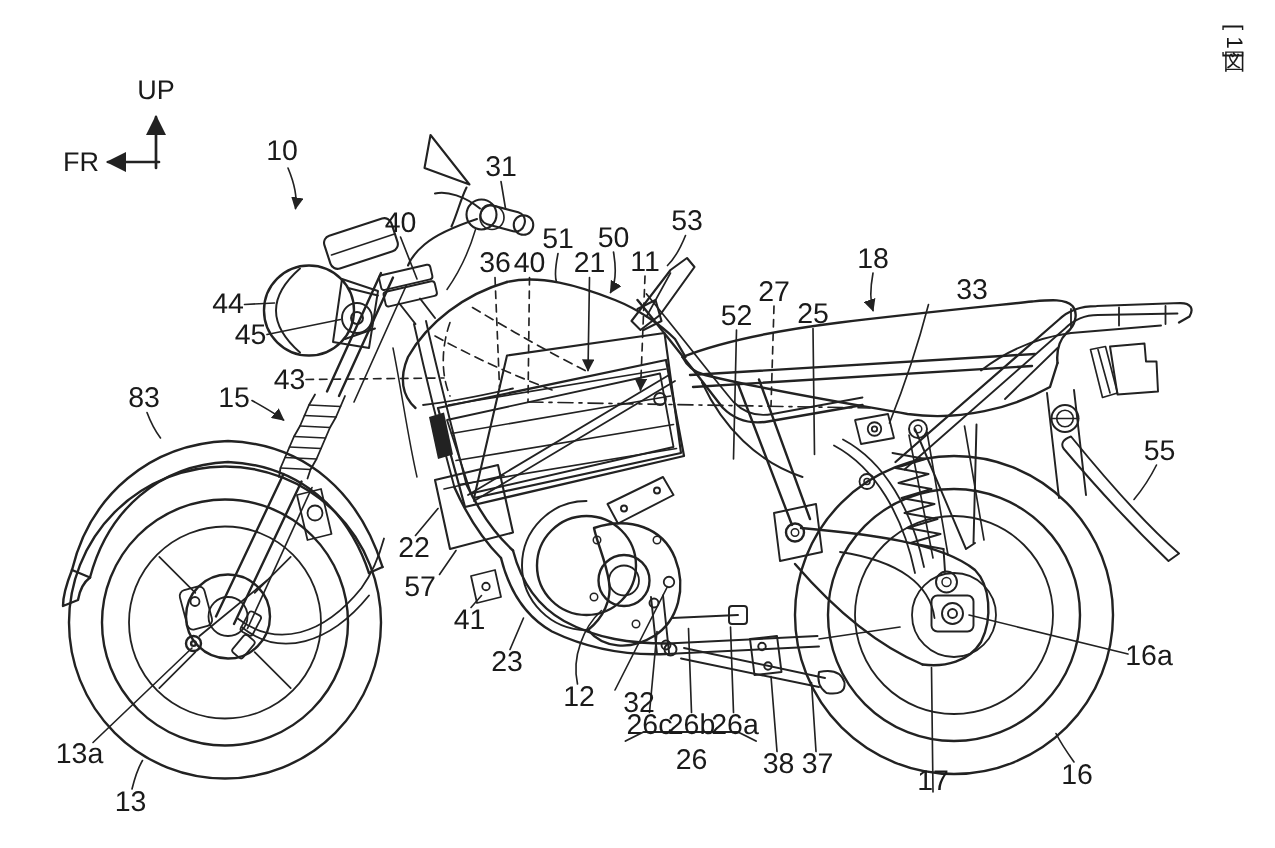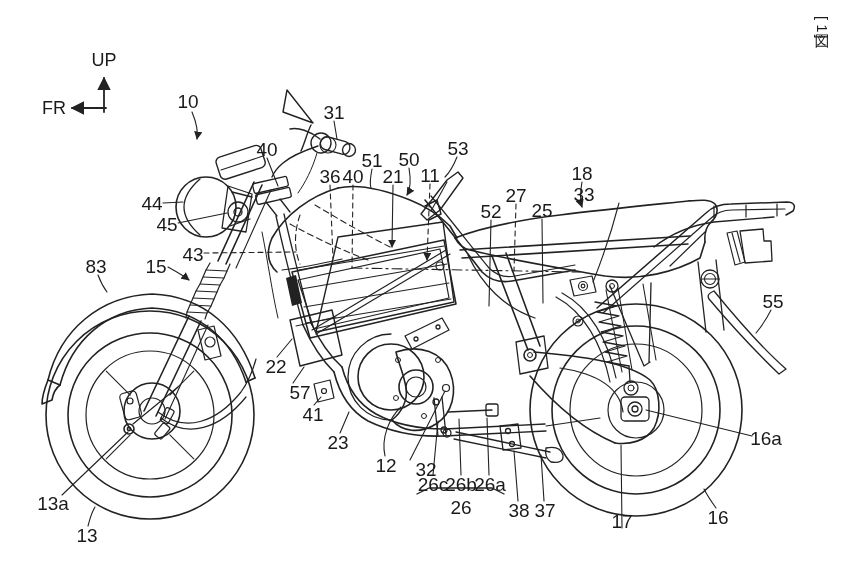--- a/index.html
+++ b/index.html
@@ -319,28 +319,28 @@
   <span class="lbl" style="left:409px;top:159px">50</span>
   <span class="lbl" style="left:458px;top:148px">53</span>
   <span class="lbl" style="left:330px;top:176px">36</span>
   <span class="lbl" style="left:353px;top:176px">40</span>
   <span class="lbl" style="left:393px;top:176px">21</span>
   <span class="lbl" style="left:430px;top:175px">11</span>
   <span class="lbl" style="left:491px;top:211px">52</span>
   <span class="lbl" style="left:516px;top:195px">27</span>
   <span class="lbl" style="left:542px;top:210px">25</span>
   <span class="lbl" style="left:582px;top:173px">18</span>
-  <span class="lbl" style="left:584px;top:194px">33</span>
+  <span class="lbl" style="left:648px;top:194px">33</span>
   <span class="lbl" style="left:152px;top:203px">44</span>
   <span class="lbl" style="left:167px;top:224px">45</span>
   <span class="lbl" style="left:193px;top:254px">43</span>
   <span class="lbl" style="left:96px;top:266px">83</span>
   <span class="lbl" style="left:156px;top:266px">15</span>
   <span class="lbl" style="left:276px;top:366px">22</span>
-  <span class="lbl" style="left:300px;top:392px">57</span>
+  <span class="lbl" style="left:280px;top:392px">57</span>
   <span class="lbl" style="left:313px;top:414px">41</span>
   <span class="lbl" style="left:338px;top:442px">23</span>
   <span class="lbl" style="left:386px;top:465px">12</span>
   <span class="lbl" style="left:426px;top:469px">32</span>
   <span class="lbl" style="left:433px;top:484px">26c</span>
   <span class="lbl" style="left:461px;top:484px">26b</span>
   <span class="lbl" style="left:490px;top:484px">26a</span>
   <span class="lbl" style="left:461px;top:507px">26</span>
   <span class="lbl" style="left:519px;top:510px">38</span>
   <span class="lbl" style="left:545px;top:510px">37</span>

